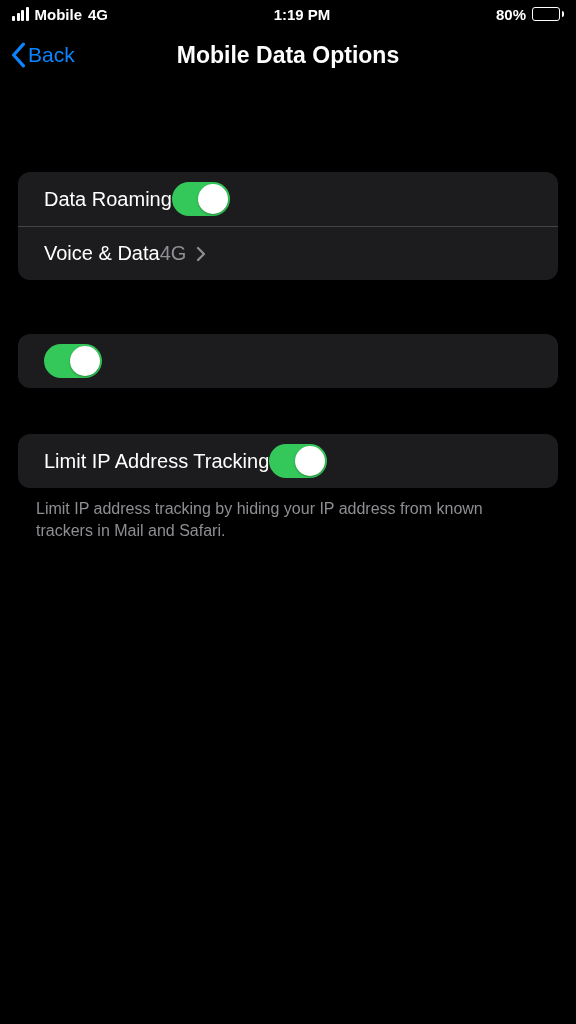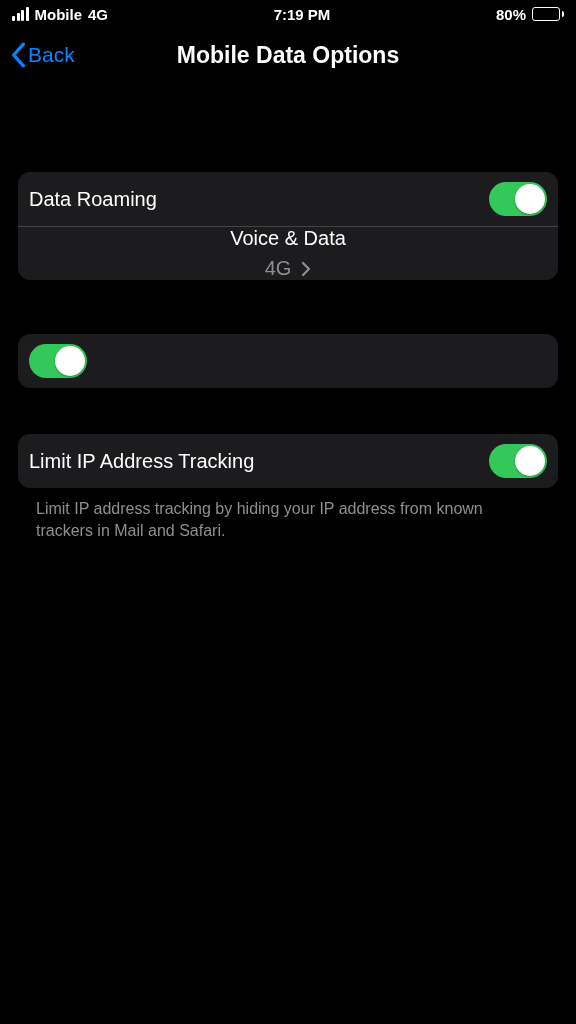--- a/index.html
+++ b/index.html
@@ -72,27 +72,26 @@
       background: #1c1c1e;
       border-radius: 12px;
       margin-top: 74px;
     }
     .group.first { margin-top: 90px; }
     .group + .footer { margin-top: 10px; }
     .group2 { margin-top: 54px; }
     .group3 { margin-top: 46px; }
 
     .row {
-      display: flex; align-items: center; justify-content: space-between;
+      display: flex; align-items: center; 
       min-height: 54px;
-      padding: 0 11px;
+      padding: 0 26px;
     }
     .row + .row {
       border-top: 0.5px solid rgba(255,255,255,0.18);
-      flex-direction: column;
     }
     .row-label {
       font-size: 20px; font-weight: 400;
     }
     .row-right {
       display: flex; align-items: center; gap: 10px;
       color: #8e8e93; font-size: 20px;
     }
     .chevron-right svg { display:block; }
 
@@ -124,21 +123,21 @@
   <div class="status-left">
     <span class="signal-bars">
       <span></span>
         <span></span>
         <span></span>
         <span></span>
     </span>
     <span>Mobile</span>
     <span>4G</span>
   </div>
-  <div>7:19 PM</div>
+  <div>1:19 PM</div>
   <div class="status-right">
     <span>80%</span>
     <span class="battery">
       <span class="battery-body"><span class="battery-fill"></span></span>
       <span class="battery-tip"></span>
     </span>
   </div>
 </div>
 
 <div class="nav-header">

